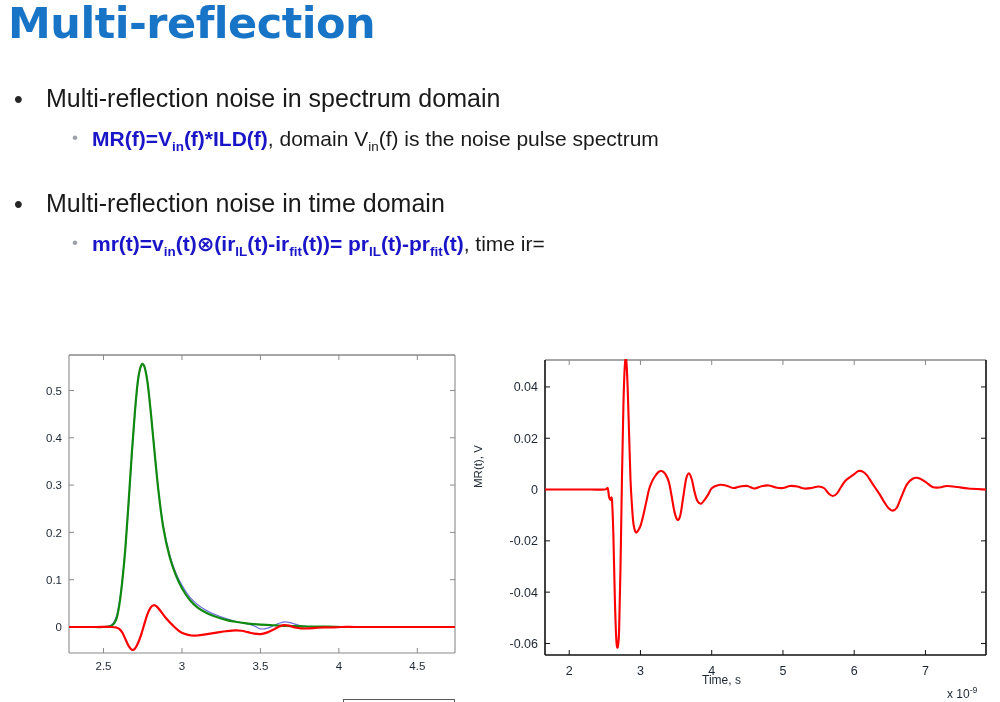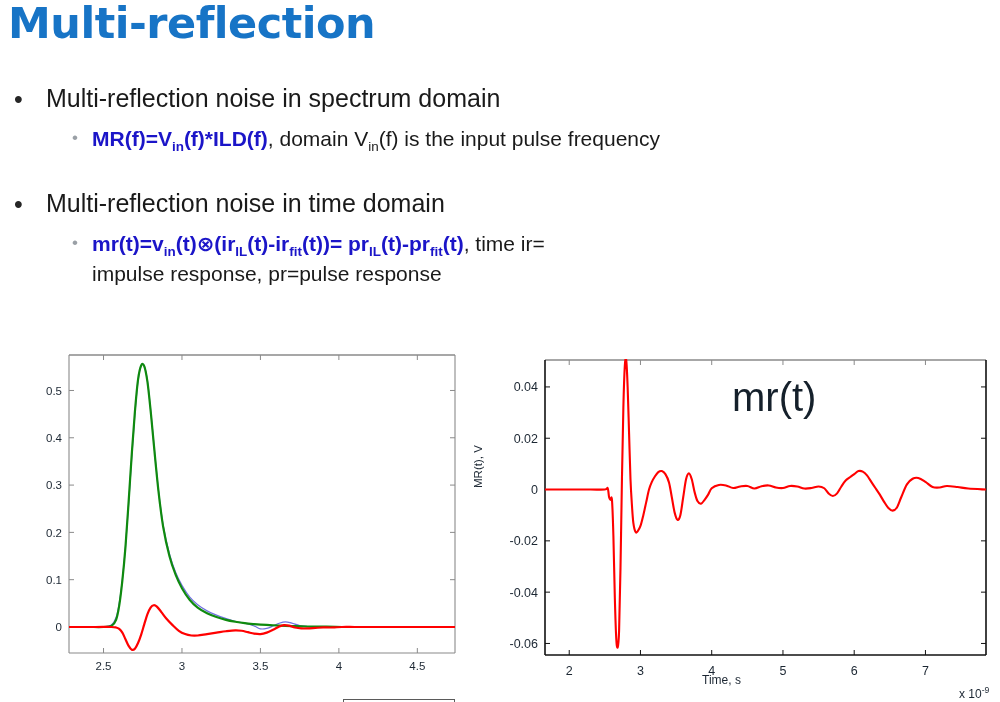--- a/index.html
+++ b/index.html
@@ -81,31 +81,31 @@
 
   <div class="slide-title">Multi-reflection</div>
 
   <div class="bullet-l1" style="left:46px;top:84px;">
     <span class="dot">•</span>
     <span>Multi-reflection noise in spectrum domain</span>
   </div>
 
   <div class="bullet-l2" style="left:92px;top:126px;width:890px;">
     <span class="dot2">•</span>
-    <span class="eq"><span>MR(f)=V</span><sub>in</sub><span>(f)*ILD(f)</span></span><span>, domain V</span><sub>in</sub><span>(f) is the input pulse frequency</span>
+    <span class="eq"><span>MR(f)=V</span><sub>in</sub><span>(f)*ILD(f)</span></span><span>, domain V</span><sub>in</sub><span>(f) is the noise pulse spectrum</span>
   </div>
 
   <div class="bullet-l1" style="left:46px;top:189px;">
     <span class="dot">•</span>
     <span>Multi-reflection noise in time domain</span>
   </div>
 
   <div class="bullet-l2" style="left:92px;top:231px;width:880px;">
     <span class="dot2">•</span>
-    <span class="eq"><span>mr(t)=v</span><sub>in</sub><span>(t)</span><span class="mono-sym">⊗</span><span>(ir</span><sub>IL</sub><span>(t)-ir</span><sub>fit</sub><span>(t))= pr</span><sub>IL</sub><span>(t)-pr</span><sub>fit</sub><span>(t)</span></span><span>, time ir=</span><br><span>impulse response, pr=pulse response</span>
+    <span class="eq"><span>mr(t)=v</span><sub>in</sub><span>(t)</span><span class="mono-sym">⊗</span><span>(ir</span><sub>IL</sub><span>(t)-ir</span><sub>fit</sub><span>(t))= pr</span><sub>IL</sub><span>(t)-pr</span><sub>fit</sub><span>(t)</span></span><span>, time ir=</span><br>
   </div>
 
   <div class="chart" id="left-chart" style="left:0px;top:340px;width:480px;height:362px;">
     <svg id="left-svg" width="480" height="362">
         <line x1="69" y1="15" x2="455" y2="15" stroke="#8a8a8a" stroke-width="1.3"></line>
         <line x1="69" y1="313" x2="455" y2="313" stroke="#8a8a8a" stroke-width="1.1"></line>
         <line x1="69" y1="15" x2="69" y2="313" stroke="#8a8a8a" stroke-width="1.1"></line>
         <line x1="455" y1="15" x2="455" y2="313" stroke="#8a8a8a" stroke-width="1.1"></line>
         <line x1="103.52032520325206" y1="313" x2="103.52032520325206" y2="308" stroke="#8a8a8a" stroke-width="1"></line>
         <line x1="103.52032520325206" y1="15" x2="103.52032520325206" y2="20" stroke="#8a8a8a" stroke-width="1"></line>
@@ -201,22 +201,21 @@
         <defs>
           <clipPath id="right-svg-clip">
             <rect x="65" y="19" width="441" height="297"></rect>
           </clipPath>
         </defs>
         <g clip-path="url(#right-svg-clip)">
           <path d="M 65.00 149.54 C 69.04 149.54, 81.62 149.54, 89.22 149.54 C 96.82 149.54, 104.66 149.54, 110.60 149.54 C 116.53 149.54, 122.00 149.76, 124.84 149.54 C 127.69 149.33, 126.98 146.98, 127.69 148.26 C 128.41 149.54, 128.64 155.32, 129.12 157.24 C 129.59 159.16, 130.07 159.38, 130.54 159.80 C 131.02 160.23, 131.49 153.82, 131.97 159.80 C 132.44 165.79, 132.92 179.47, 133.39 195.72 C 133.87 211.96, 134.34 240.18, 134.82 257.28 C 135.29 274.38, 135.77 289.99, 136.24 298.33 C 136.72 306.66, 137.19 308.59, 137.67 307.30 C 138.14 306.02, 138.62 304.10, 139.09 290.63 C 139.57 277.16, 140.04 251.72, 140.52 226.50 C 140.99 201.28, 141.47 165.79, 141.94 139.28 C 142.42 112.78, 142.89 86.27, 143.37 67.46 C 143.84 48.64, 144.32 34.32, 144.79 26.41 C 145.27 18.50, 145.74 16.58, 146.22 20.00 C 146.69 23.42, 147.17 34.75, 147.64 46.93 C 148.12 59.12, 148.59 77.72, 149.07 93.11 C 149.54 108.50, 150.02 127.31, 150.49 139.28 C 150.97 151.25, 151.44 157.67, 151.92 164.93 C 152.39 172.20, 152.75 178.40, 153.34 182.89 C 153.94 187.38, 154.77 190.46, 155.48 191.87 C 156.19 193.28, 156.79 192.34, 157.62 191.36 C 158.45 190.37, 159.52 188.66, 160.47 185.97 C 161.42 183.28, 162.37 179.13, 163.32 175.20 C 164.27 171.26, 165.22 166.64, 166.17 162.37 C 167.12 158.09, 168.07 152.96, 169.02 149.54 C 169.97 146.12, 170.92 143.99, 171.87 141.85 C 172.82 139.71, 173.65 138.34, 174.72 136.72 C 175.78 135.09, 177.09 133.04, 178.28 132.10 C 179.47 131.16, 180.65 130.73, 181.84 131.07 C 183.03 131.42, 184.21 132.27, 185.40 134.15 C 186.59 136.03, 187.90 138.51, 188.96 142.36 C 190.03 146.21, 190.86 152.19, 191.81 157.24 C 192.76 162.28, 193.71 168.87, 194.66 172.63 C 195.61 176.39, 196.56 179.39, 197.51 179.81 C 198.46 180.24, 199.41 178.96, 200.36 175.20 C 201.31 171.43, 202.26 163.22, 203.21 157.24 C 204.16 151.25, 205.11 143.26, 206.06 139.28 C 207.01 135.31, 207.96 133.38, 208.91 133.38 C 209.86 133.38, 210.81 136.16, 211.76 139.28 C 212.71 142.40, 213.66 148.47, 214.61 152.11 C 215.56 155.74, 216.39 159.16, 217.46 161.09 C 218.53 163.01, 219.84 163.87, 221.02 163.65 C 222.21 163.44, 223.40 161.30, 224.59 159.80 C 225.77 158.31, 226.96 156.60, 228.15 154.67 C 229.34 152.75, 229.93 149.89, 231.71 148.26 C 233.49 146.64, 236.46 145.40, 238.84 144.93 C 241.21 144.46, 243.58 144.93, 245.96 145.44 C 248.33 145.95, 250.71 147.83, 253.08 148.00 C 255.46 148.18, 257.83 146.81, 260.21 146.47 C 262.58 146.12, 264.96 145.61, 267.33 145.95 C 269.71 146.29, 272.08 148.47, 274.46 148.52 C 276.83 148.56, 279.21 146.72, 281.58 146.21 C 283.96 145.70, 286.33 145.23, 288.71 145.44 C 291.08 145.65, 293.46 147.06, 295.83 147.49 C 298.21 147.92, 300.58 148.26, 302.95 148.00 C 305.33 147.75, 307.70 146.21, 310.08 145.95 C 312.45 145.70, 314.83 146.04, 317.20 146.47 C 319.58 146.89, 321.95 148.26, 324.33 148.52 C 326.70 148.77, 329.08 148.35, 331.45 148.00 C 333.83 147.66, 336.44 146.42, 338.58 146.47 C 340.71 146.51, 342.61 147.11, 344.28 148.26 C 345.94 149.42, 347.13 152.11, 348.55 153.39 C 349.98 154.67, 351.40 155.96, 352.83 155.96 C 354.25 155.96, 355.68 154.97, 357.10 153.39 C 358.53 151.81, 359.95 148.60, 361.37 146.47 C 362.80 144.33, 364.22 142.10, 365.65 140.57 C 367.07 139.03, 368.50 138.30, 369.92 137.23 C 371.35 136.16, 372.77 135.18, 374.20 134.15 C 375.62 133.13, 377.05 131.50, 378.47 131.07 C 379.90 130.65, 381.32 130.86, 382.75 131.59 C 384.17 132.31, 385.60 133.72, 387.02 135.43 C 388.45 137.14, 389.87 139.71, 391.30 141.85 C 392.72 143.99, 394.15 146.12, 395.57 148.26 C 397.00 150.40, 398.42 152.41, 399.85 154.67 C 401.27 156.94, 402.70 159.63, 404.12 161.86 C 405.55 164.08, 406.97 166.56, 408.40 168.01 C 409.82 169.47, 411.25 170.66, 412.67 170.58 C 414.10 170.49, 415.52 169.72, 416.95 167.50 C 418.37 165.28, 419.56 161.09, 421.22 157.24 C 422.88 153.39, 425.02 147.49, 426.92 144.41 C 428.82 141.33, 430.72 139.84, 432.62 138.77 C 434.52 137.70, 436.18 137.49, 438.32 138.00 C 440.46 138.51, 443.07 140.35, 445.44 141.85 C 447.82 143.34, 450.19 146.04, 452.57 146.98 C 454.94 147.92, 457.32 147.66, 459.69 147.49 C 462.07 147.32, 463.85 146.04, 466.82 145.95 C 469.78 145.87, 473.94 146.55, 477.50 146.98 C 481.06 147.41, 483.44 148.09, 488.19 148.52 C 492.94 148.94, 503.03 149.37, 506.00 149.54" fill="none" stroke="#ff0000" stroke-width="2.1" stroke-linejoin="round" stroke-linecap="round"></path>
         </g>
       </svg>
 
-    <div class="plot-annot" style="left:252px;top:35px;">mr(t)</div>
 
     <div class="axlabel" style="left:222px;top:333px;font-size:12px;">Time, s</div>
 
     <div class="axlabel" style="left:-8px;top:148px;transform:rotate(-90deg);transform-origin:left top;font-size:11.5px;">MR(t), V</div>
 
-    <div class="expo" style="left:467px;top:345px;margin-left:12px;"><span>x 10</span><sup>-9</sup></div>
+    <div class="expo" style="left:467px;top:345px;"><span>x 10</span><sup>-9</sup></div>
   </div>
 
 </div>
 
 </body></html>

